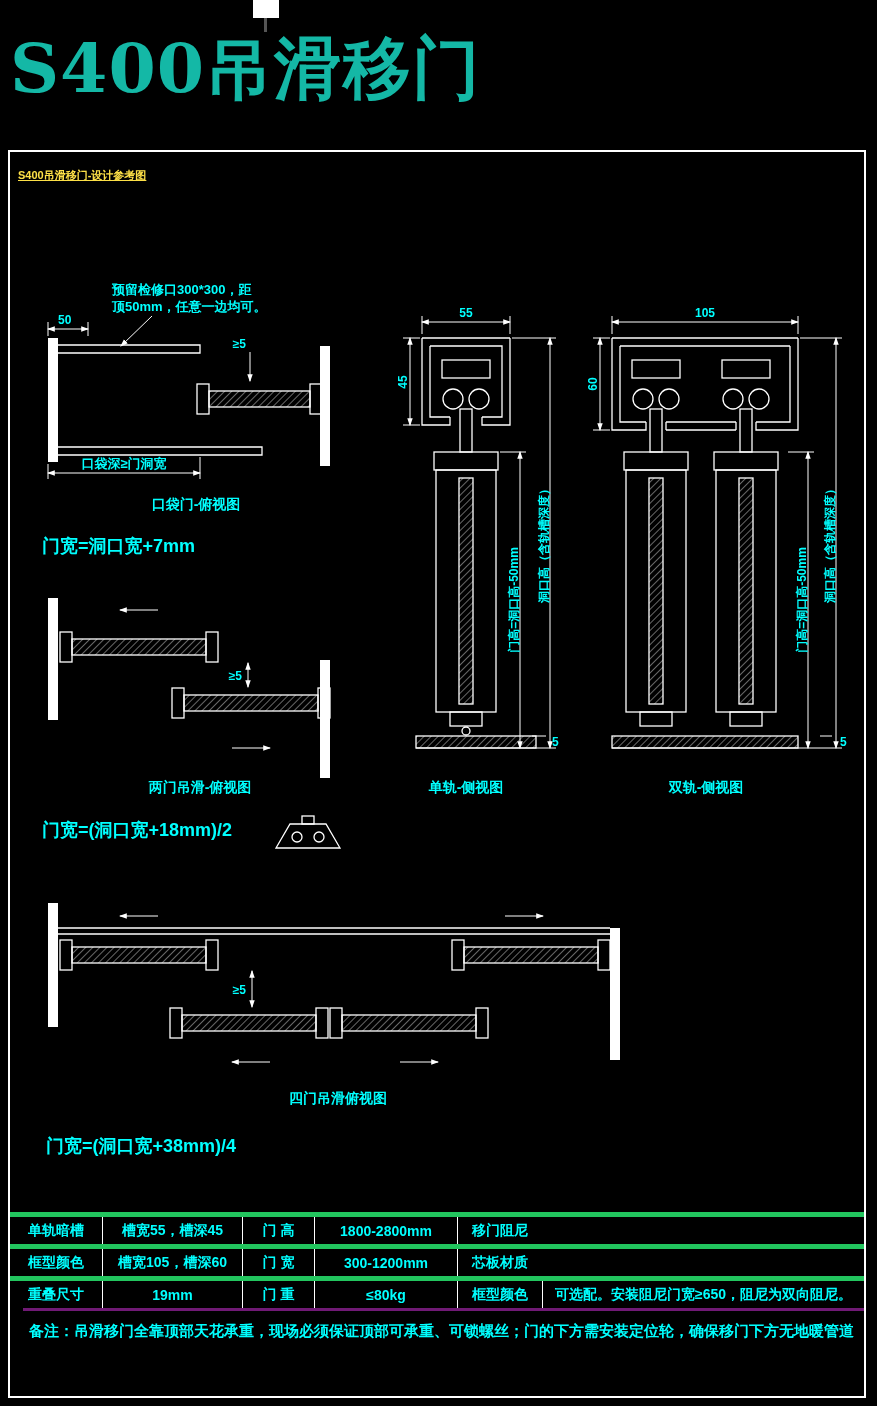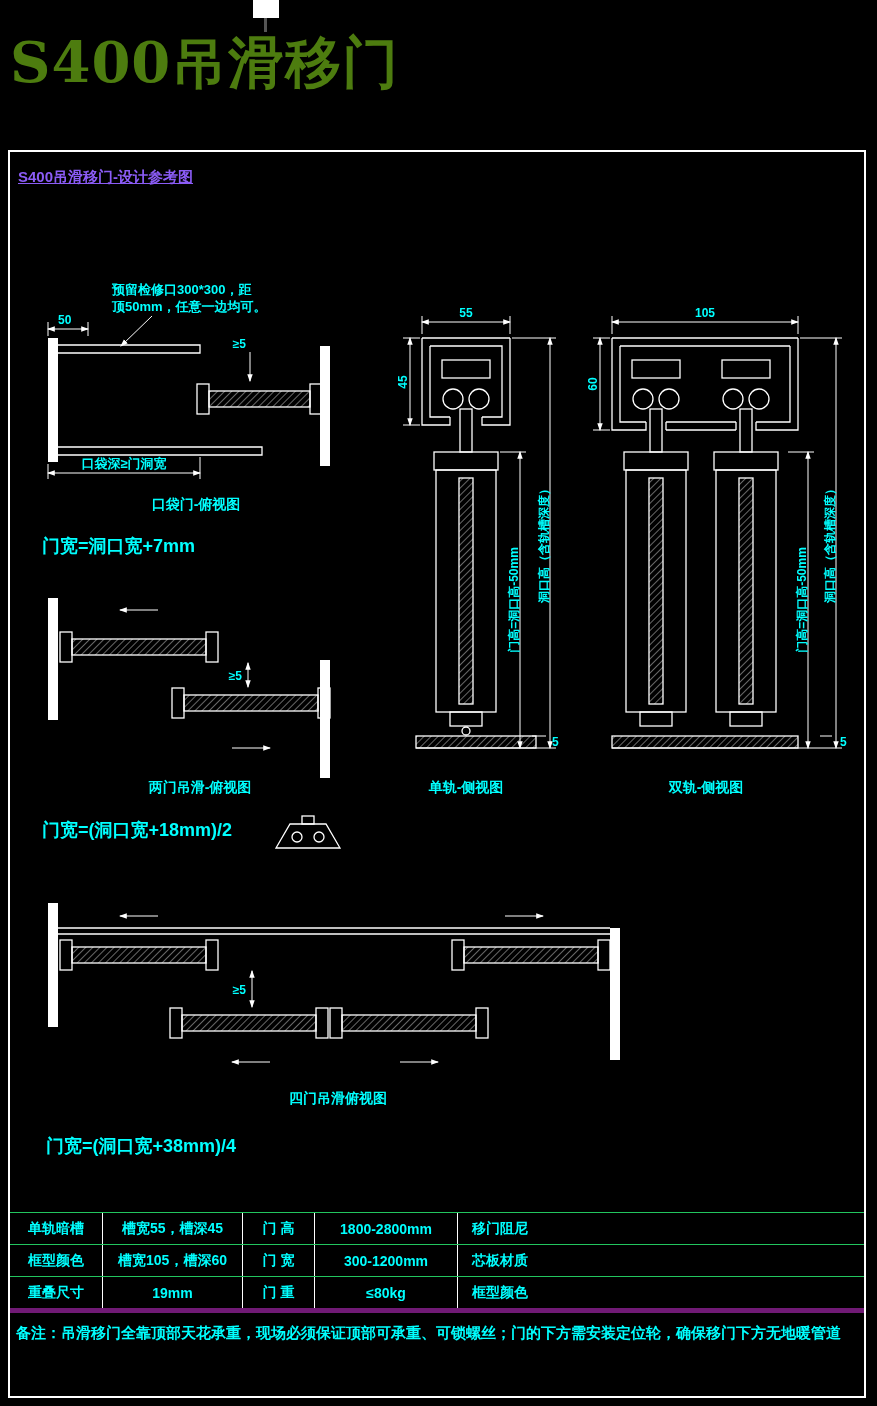--- a/index.html
+++ b/index.html
@@ -1,35 +1,35 @@
 <!DOCTYPE html>
 <html><head>
 <meta charset="utf-8">
 <style>
   *{box-sizing:border-box;}
   html,body{margin:0;padding:0;background:#000;}
   #canvas{position:relative;width:877px;height:1406px;background:#000;overflow:hidden;
           font-family:"Liberation Sans","DejaVu Sans",sans-serif;}
   .top-tab{position:absolute;left:253px;top:0;width:26px;height:18px;background:#ffffff;}
   .top-tab-stem{position:absolute;left:264px;top:18px;width:3px;height:14px;background:#555;}
-  .main-title{position:absolute;left:10px;top:34px;font-size:56px;line-height:1;font-weight:bold;
-              color:#4d7c0f;font-family:"DejaVu Serif","Liberation Serif",serif;
+  .main-title{position:absolute;left:10px;top:34px;font-size:68px;line-height:1;font-weight:bold;
+              color:#14b8a6;font-family:"DejaVu Serif","Liberation Serif",serif;
               letter-spacing:1px;white-space:nowrap;text-align:right;}
   .frame{position:absolute;left:8px;top:150px;width:858px;height:1248px;border:2px solid #ffffff;}
-  .subtitle{position:absolute;left:18px;top:168px;color:#8b5cf6;font-size:15px;font-weight:bold;
+  .subtitle{position:absolute;left:18px;top:168px;color:#fde047;font-size:11px;font-weight:bold;
             text-decoration:underline;white-space:nowrap;}
   svg.layer{position:absolute;left:0;top:0;}
   svg text{fill:#00ffff;font-weight:bold;font-family:"Liberation Sans","DejaVu Sans",sans-serif;}
   .spec{position:absolute;left:10px;top:1212px;width:854px;color:#00ffff;font-weight:bold;}
   .row{display:grid;grid-template-columns:92px 140px 72px 143px 85px 1fr;height:32px;
-       border-top:1px solid #22c55e;}
+       border-top:5px solid #22c55e;}
   .cell{display:flex;align-items:center;justify-content:center;border-left:1px solid #ffffff;
         font-size:14px;white-space:nowrap;overflow:hidden;}
   .cell:first-child{border-left:none;}
-  .note{border-top:5px solid #701a75;height:64px;padding:7px 6px 0 6px;font-size:15px;line-height:26px;}
+  .note{border-top:3px solid #701a75;height:64px;padding:7px 6px 0 6px;font-size:15px;line-height:26px;margin-left:13px;}
   .company{border-top:1px solid #ffffff;height:24px;display:flex;align-items:center;
            padding-left:14px;font-size:13px;margin-top:48px;}
 </style>
 </head>
 <body>
 
 <div id="canvas">
 
   <div class="top-tab"></div>
   <div class="top-tab-stem"></div>
@@ -230,20 +230,21 @@
       <div class="cell">门 宽</div>
       <div class="cell">300-1200mm</div>
       <div class="cell">芯板材质</div>
     </div>
     <div class="row">
       <div class="cell">重叠尺寸</div>
       <div class="cell">19mm</div>
       <div class="cell">门 重</div>
       <div class="cell">≤80kg</div>
       <div class="cell">框型颜色</div>
+      <div class="cell">可选配。安装阻尼门宽≥650，阻尼为双向阻尼。</div>
     </div>
     <div class="note">
       <div>备注：吊滑移门全靠顶部天花承重，现场必须保证顶部可承重、可锁螺丝；门的下方需安装定位轮，确保移门下方无地暖管道</div>
     </div>
     <div class="company">上海陌森家居有限公司</div>
   </div>
 
 </div>
 
 </body></html>

